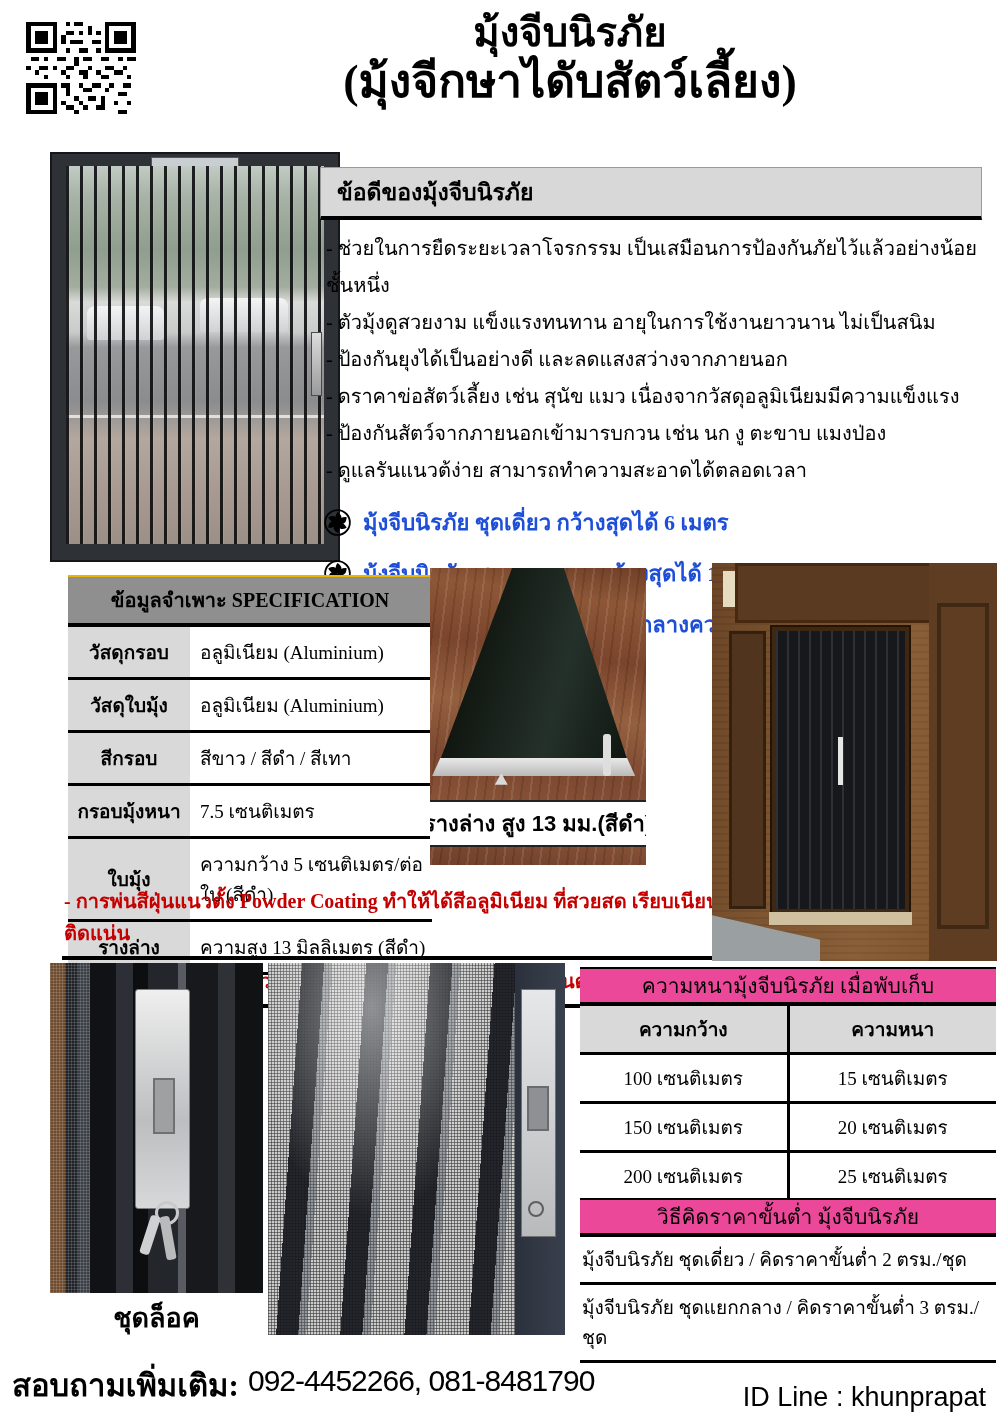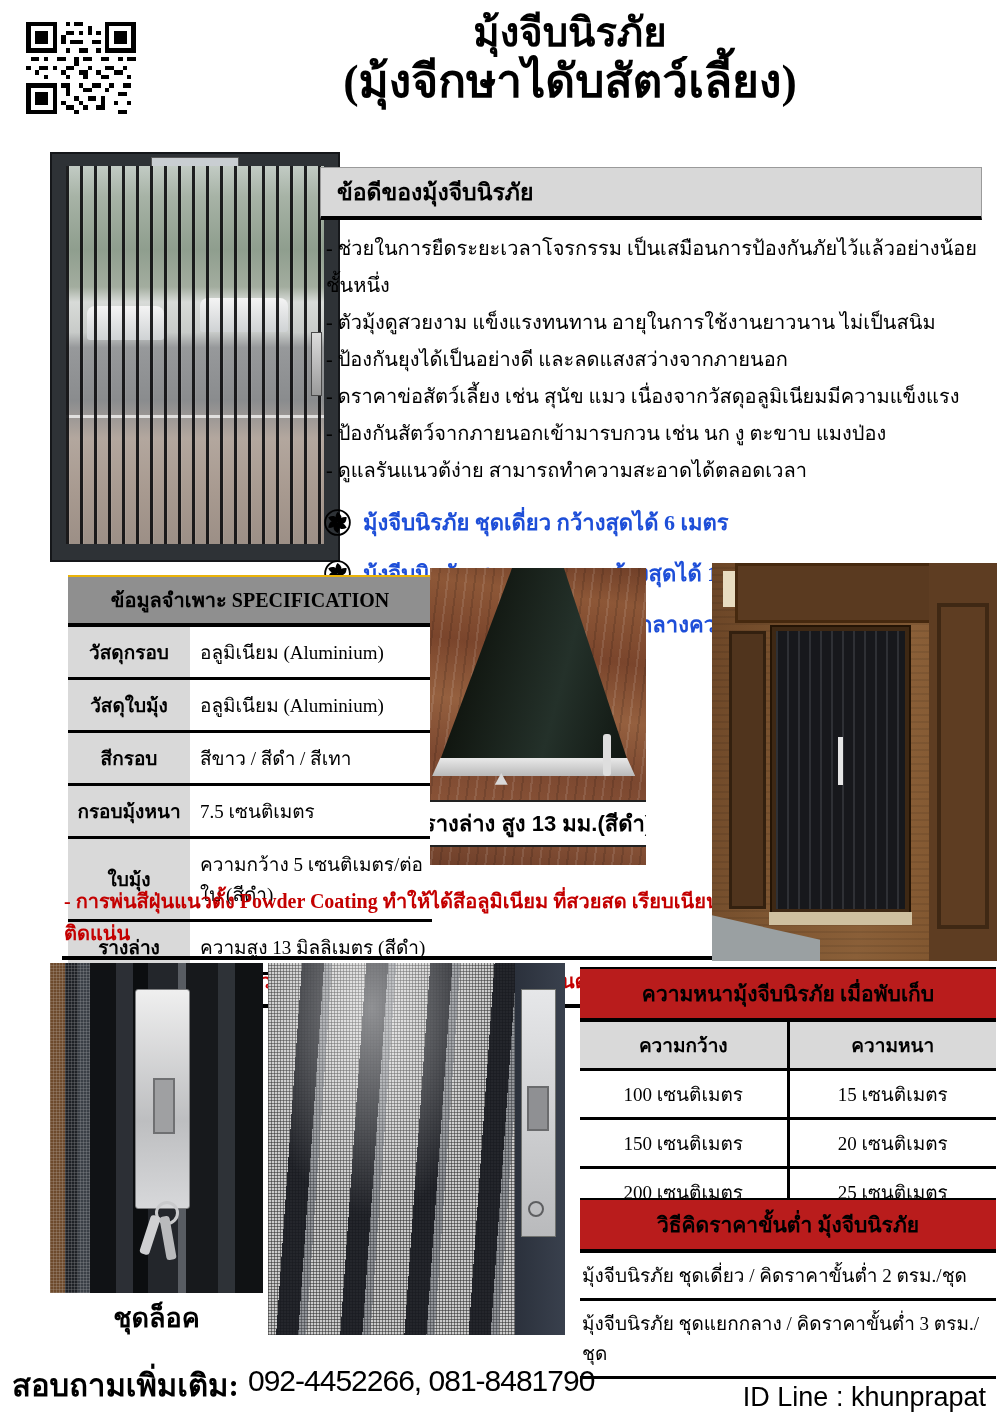--- a/index.html
+++ b/index.html
@@ -113,21 +113,21 @@
   .mesh-pleats{position:absolute;inset:0;
     background:repeating-linear-gradient(94deg,transparent 0 34px,rgba(22,24,30,.92) 34px 56px,rgba(80,86,96,.45) 56px 64px);}
   .mesh-light{position:absolute;inset:0;background:radial-gradient(ellipse at 35% 12%,rgba(255,255,255,.5),transparent 45%);}
   .mesh-frame{position:absolute;right:0;top:0;width:17%;height:100%;background:linear-gradient(90deg,#2b313c,#39404d);}
   .mesh-plate{position:absolute;right:3%;top:7%;width:11%;height:66%;background:linear-gradient(180deg,#e6e7e9,#b9babc);border:1px solid #70726f;}
   .mesh-handle{position:absolute;right:5.5%;top:33%;width:6%;height:11%;background:#8f9093;border:2px solid #6a6b6d;}
   .mesh-keyhole{position:absolute;right:7%;top:64%;width:12px;height:12px;border:2px solid #5d5e60;border-radius:50%;}
 
   
   .thick{left:580px;top:967px;width:416px;border-top:2px solid #000;}
-  .tbl-head{background:#b91c1c;border-bottom:4px solid #000;text-align:center;font-size:21px;font-weight:700;padding:8px 0;}
+  .tbl-head{background:#ec4899;border-bottom:4px solid #000;text-align:center;font-size:21px;font-weight:400;padding:0 0;}
   .thick-sub{display:flex;background:#d9d9d9;border-bottom:3px solid #000;font-weight:700;font-size:19px;}
   .thick-sub .c, .thick-row .c{flex:1;text-align:center;padding:8px 7px;}
   .thick-sub .c1, .thick-row .c1{border-right:3px solid #000;}
   .thick-row{display:flex;border-bottom:3px solid #000;font-size:19px;background:#fff;}
 
   
   .price{left:580px;top:1198px;width:416px;border-top:2px solid #000;}
   .price-row{font-size:19px;padding:7px 0 8px 2px;border-bottom:3px solid #000;}
 
   

